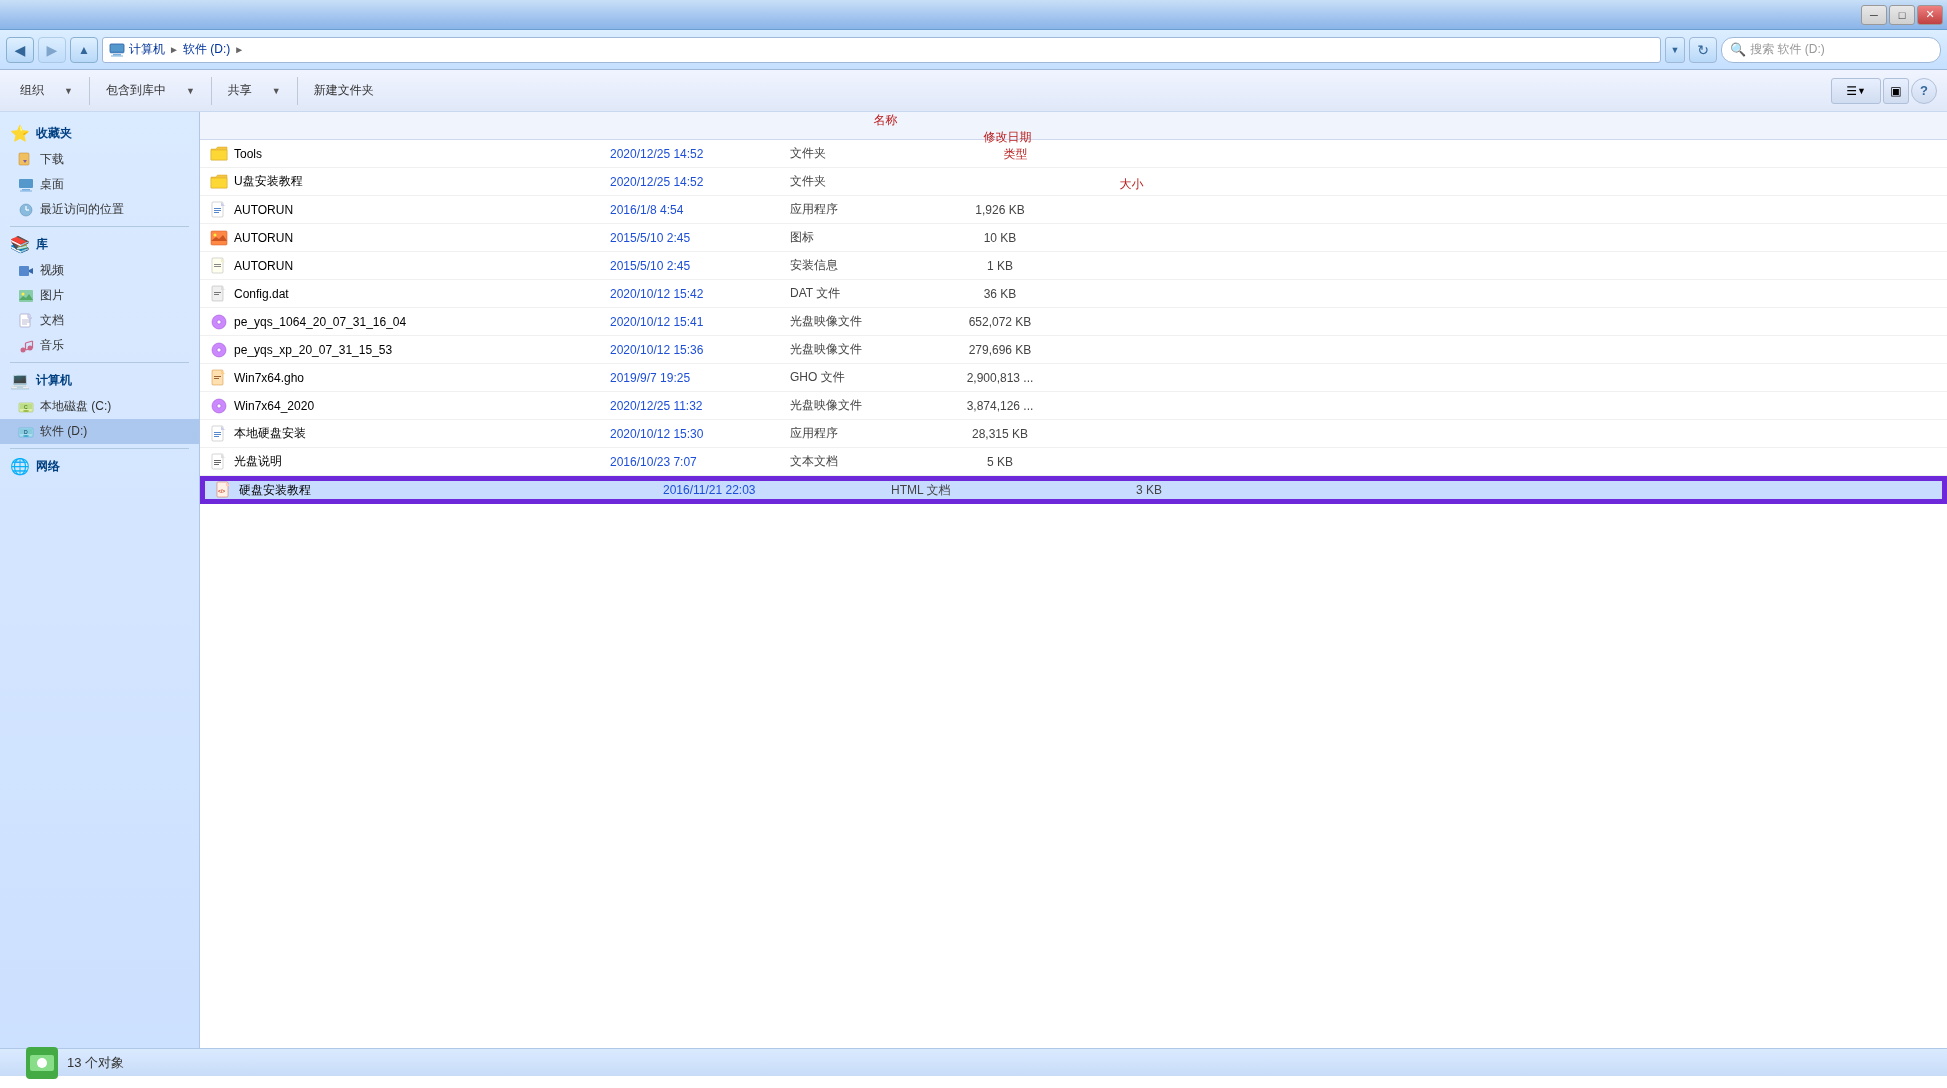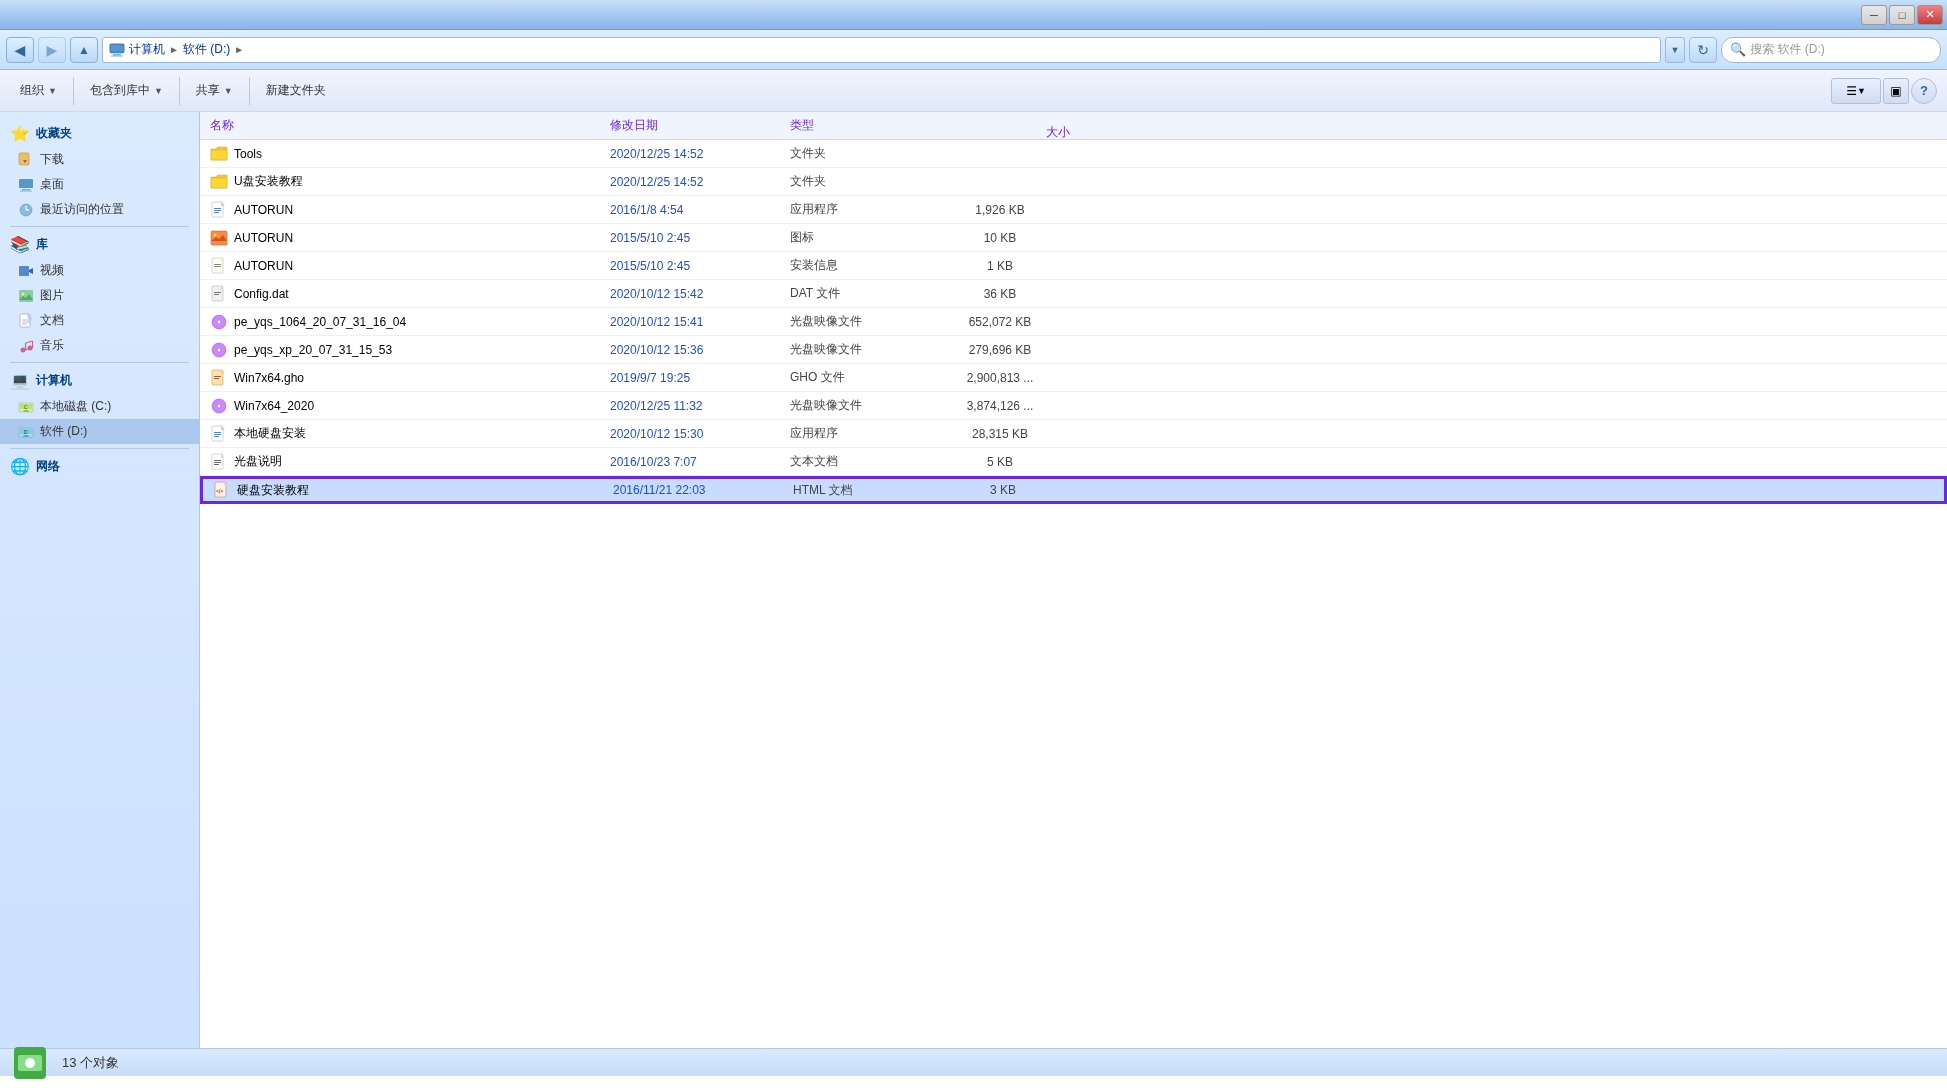--- a/index.html
+++ b/index.html
@@ -157,21 +157,21 @@
       border-bottom: 1px solid #c8d8f0;
     }
     .toolbar-btn {
       height: 32px;
       padding: 0 10px;
       border: none;
       background: transparent;
       cursor: pointer;
       display: flex;
       align-items: center;
-      gap: 4px;
+      gap: 20px;
       font-size: 12px;
       color: #333;
       border-radius: 3px;
     }
     .toolbar-dropdown-arrow {
       font-size: 9px;
       color: #555;
     }
     .toolbar-separator {
       width: 1px;
@@ -275,21 +275,22 @@
       flex-direction: column;
     }
     .file-list-header {
       display: flex;
       align-items: center;
       padding: 0 10px;
       height: 28px;
       background: #f0f4fc;
       border-bottom: 1px solid #d0d8f0;
       font-size: 12px;
-      color: #6d28d9;
+      color: #b91c1c;
+      flex-direction: column;
     }
     .col-name {
       width: 400px;
       cursor: pointer;
       display: flex;
       align-items: center;
       gap: 4px;
     }
     .col-date { width: 180px; cursor: pointer; }
     .col-type { width: 140px; cursor: pointer; }
@@ -303,21 +304,22 @@
       display: flex;
       align-items: center;
       padding: 0 10px;
       height: 28px;
       border-bottom: 1px solid #f0f0f0;
       cursor: pointer;
       font-size: 12px;
     }
     .file-row.selected {
       background: #c8dcff;
-      border: 3px solid #6d28d9;
+      border: 5px solid #6d28d9;
+      gap: 48px;
     }
     .file-name-cell {
       width: 400px;
       display: flex;
       align-items: center;
       gap: 6px;
       overflow: hidden;
       white-space: nowrap;
     }
     .file-icon {
@@ -332,22 +334,22 @@
     .file-type { width: 140px; color: #444; }
     .file-size { width: 140px; color: #444; text-align: center; }
 
     
     .status-bar {
       height: 28px;
       background: linear-gradient(to bottom, #daeaff 0%, #c8dcf8 100%);
       border-top: 1px solid #b0c8e8;
       display: flex;
       align-items: center;
-      padding: 0 10px;
-      gap: 12px;
+      padding: 0 22px;
+      gap: 5px;
     }
     .status-icon {
       width: 40px;
       height: 36px;
       display: flex;
       align-items: center;
       justify-content: center;
     }
     .status-text {
       font-size: 13px;

